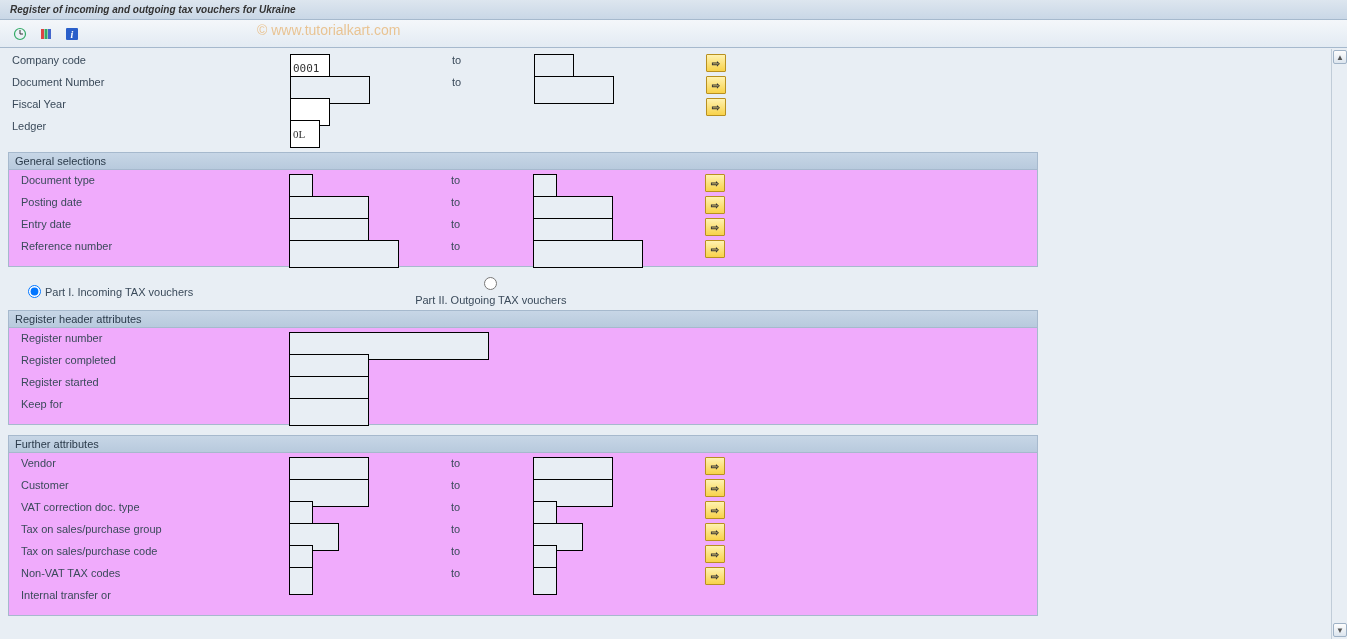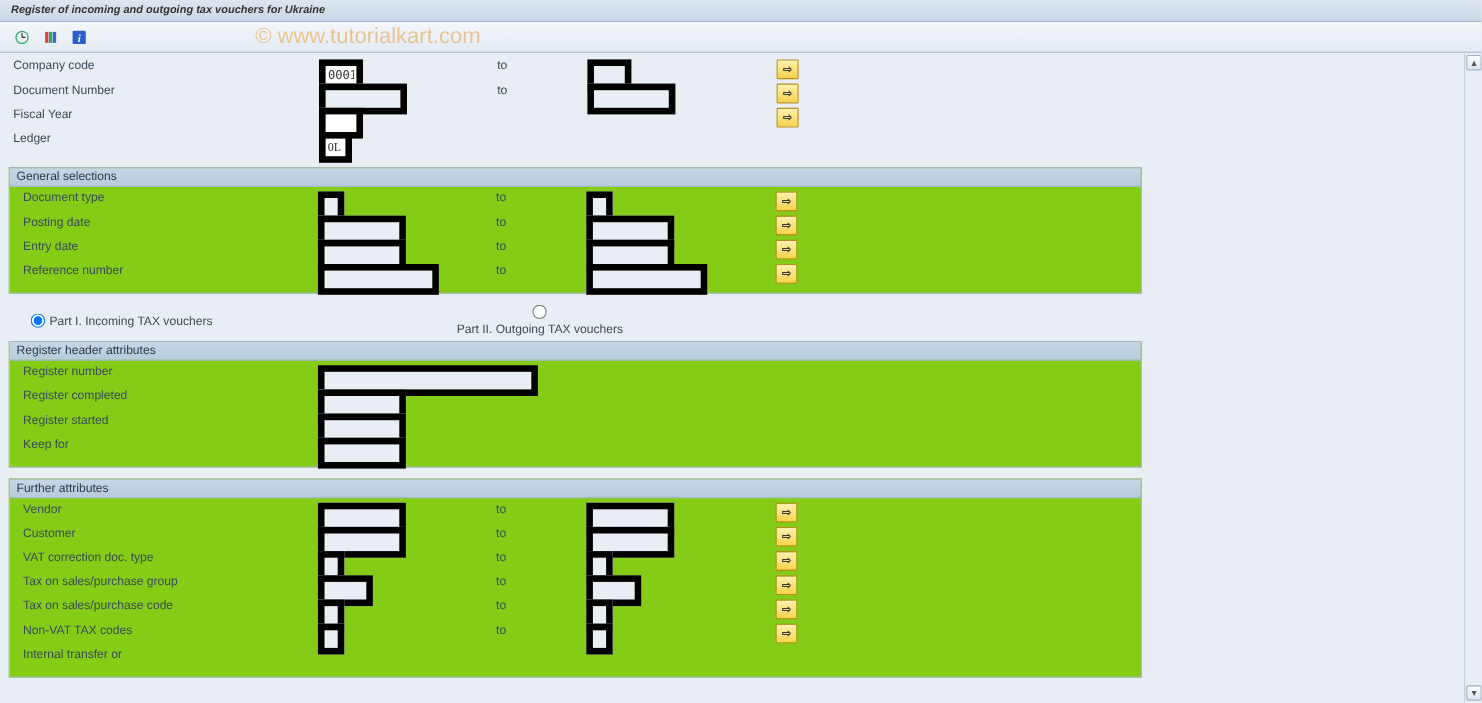--- a/index.html
+++ b/index.html
@@ -35,24 +35,24 @@
   .toolbar .btn {
     width: 20px;
     height: 18px;
     display: inline-flex;
     align-items: center;
     justify-content: center;
     cursor: pointer;
   }
   .watermark {
     position: absolute;
-    left: 232px;
+    left: 257px;
     top: 2px;
     color: #e8b87a;
-    font-size: 20px;
+    font-size: 14px;
     opacity: 0.8;
     pointer-events: none;
   }
   .content {
     padding: 6px 8px;
     position: relative;
   }
   .scrollbar {
     position: absolute;
     right: 0;
@@ -85,21 +85,21 @@
     gap: 32px;
   }
   .label {
     width: 250px;
     padding-left: 4px;
     color: #3a4a5a;
   }
   .group .label { width: 240px; }
   .input {
     background: #fff;
-    border: 6px solid #000000;
+    border: 1px solid #000000;
     height: 28px;
     padding: 0 2px;
     font-size: 11px;
     font-family: monospace;
     color: #333;
   }
   .input.ro { background:#e8eef4; }
   .input.w40 { width: 40px; }
   .input.w30 { width: 30px; font-family: Liberation Serif, serif; }
   .input.w24 { width: 24px; }
@@ -129,21 +129,21 @@
     color:#333;
     font-size:10px;
     font-weight:bold;
   }
 
   
   .group {
     border: 1px solid #a6b9cd;
     margin-top: 10px;
     width: 1030px;
-    background: #84cc16;
+    background: #f0abfc;
   }
   .group-title {
     background: linear-gradient(#c7d6e6, #b8cadd);
     border-bottom: 1px solid #a6b9cd;
     padding: 2px 6px;
     font-size: 11px;
     color: #2a3a4a;
   }
   .group-body {
     padding: 4px 4px 4px 4px;

